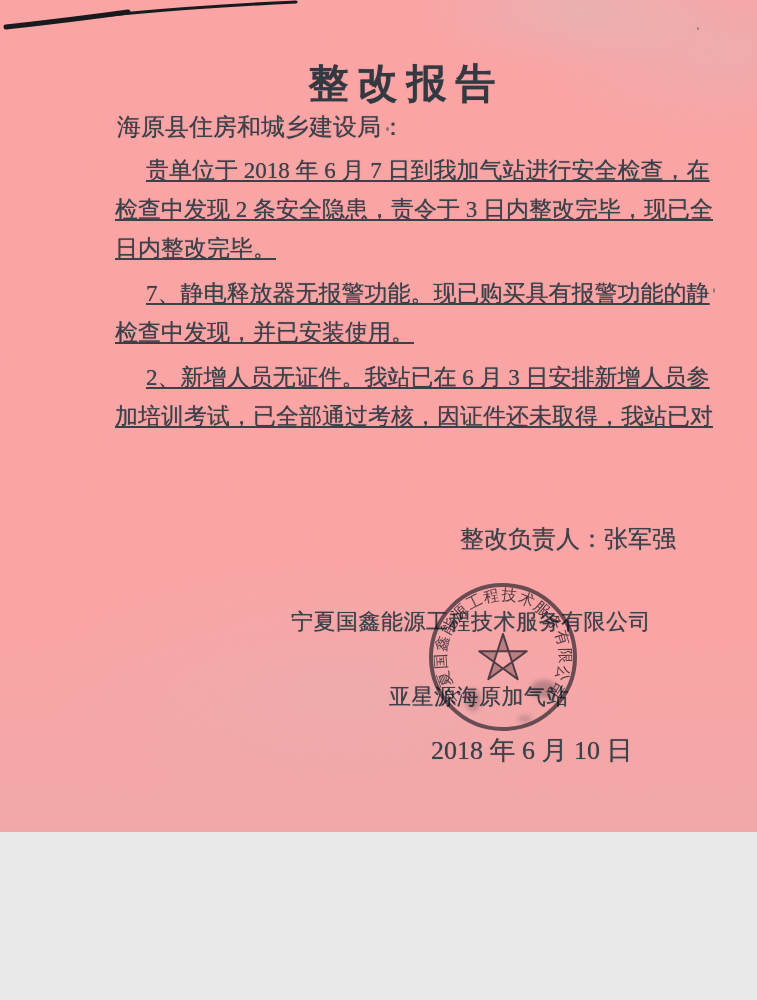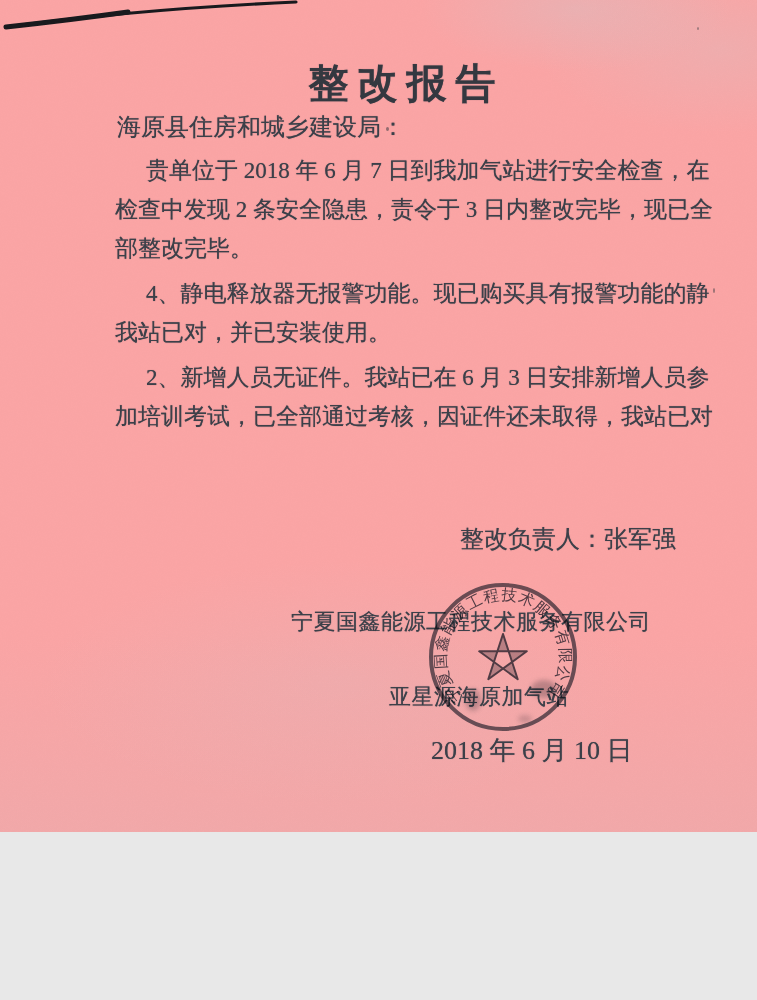--- a/index.html
+++ b/index.html
@@ -18,21 +18,21 @@
       linear-gradient(to bottom, rgba(0,0,0,0) 76%, rgba(188,192,198,0.14) 100%);
   }
   .txt{position:absolute;z-index:2;text-shadow:0 0 0.8px rgba(62,66,76,0.75);}
   .title{
     left:0;top:56px;width:757px;text-align:center;
     font-size:40px;font-weight:600;letter-spacing:9px;
     transform:translateX(28px);color:#33373f;
   }
   .addressee{left:117px;top:111px;font-size:24px;text-align:center;}
   .body{left:115px;top:151px;font-size:23px;line-height:39px;}
-  .body p{margin:0 16px 6px 0;}
+  .body p{margin:0 16px 6px 0;text-decoration:underline;}
   .body .line{display:block;white-space:pre;}
   .body .indent{padding-left:31px;}
   .signature{left:460px;top:523px;font-size:24px;}
   .company{left:291px;top:607px;font-size:22px;letter-spacing:0.5px;}
   .station{left:389px;top:648px;font-size:22px;letter-spacing:0.5px;margin-top:34px;}
   .date{left:431px;top:733px;font-size:26px;}
   .seal{position:absolute;left:413px;top:567px;z-index:3;mix-blend-mode:multiply;opacity:0.88;}
   .artifact{position:absolute;z-index:4;pointer-events:none;}
   .speck{position:absolute;background:#3c3e44;border-radius:50%;z-index:4;}
   .noise{position:absolute;inset:0;z-index:5;pointer-events:none;}
@@ -49,25 +49,25 @@
 
   <div class="txt title">整改报告</div>
 
   <div class="txt addressee">海原县住房和城乡建设局：</div>
   <div class="speck" style="left:386px;top:127px;width:3px;height:4px;opacity:0.55;"></div>
 
   <div class="txt body">
     <p>
       <span class="line indent">贵单位于 2018 年 6 月 7 日到我加气站进行安全检查，在</span>
       <span class="line">检查中发现 2 条安全隐患，责令于 3 日内整改完毕，现已全</span>
-      <span class="line">部整改完毕。</span>
+      <span class="line">日内整改完毕。</span>
     </p>
     <p>
-      <span class="line indent">4、静电释放器无报警功能。现已购买具有报警功能的静</span>
-      <span class="line">我站已对，并已安装使用。</span>
+      <span class="line indent">7、静电释放器无报警功能。现已购买具有报警功能的静</span>
+      <span class="line">检查中发现，并已安装使用。</span>
     </p>
     <p>
       <span class="line indent">2、新增人员无证件。我站已在 6 月 3 日安排新增人员参</span>
       <span class="line">加培训考试，已全部通过考核，因证件还未取得，我站已对</span>
     </p>
   </div>
 
   <div class="txt signature">
     <span>整改负责人：</span><span>张军强</span>
   </div>

